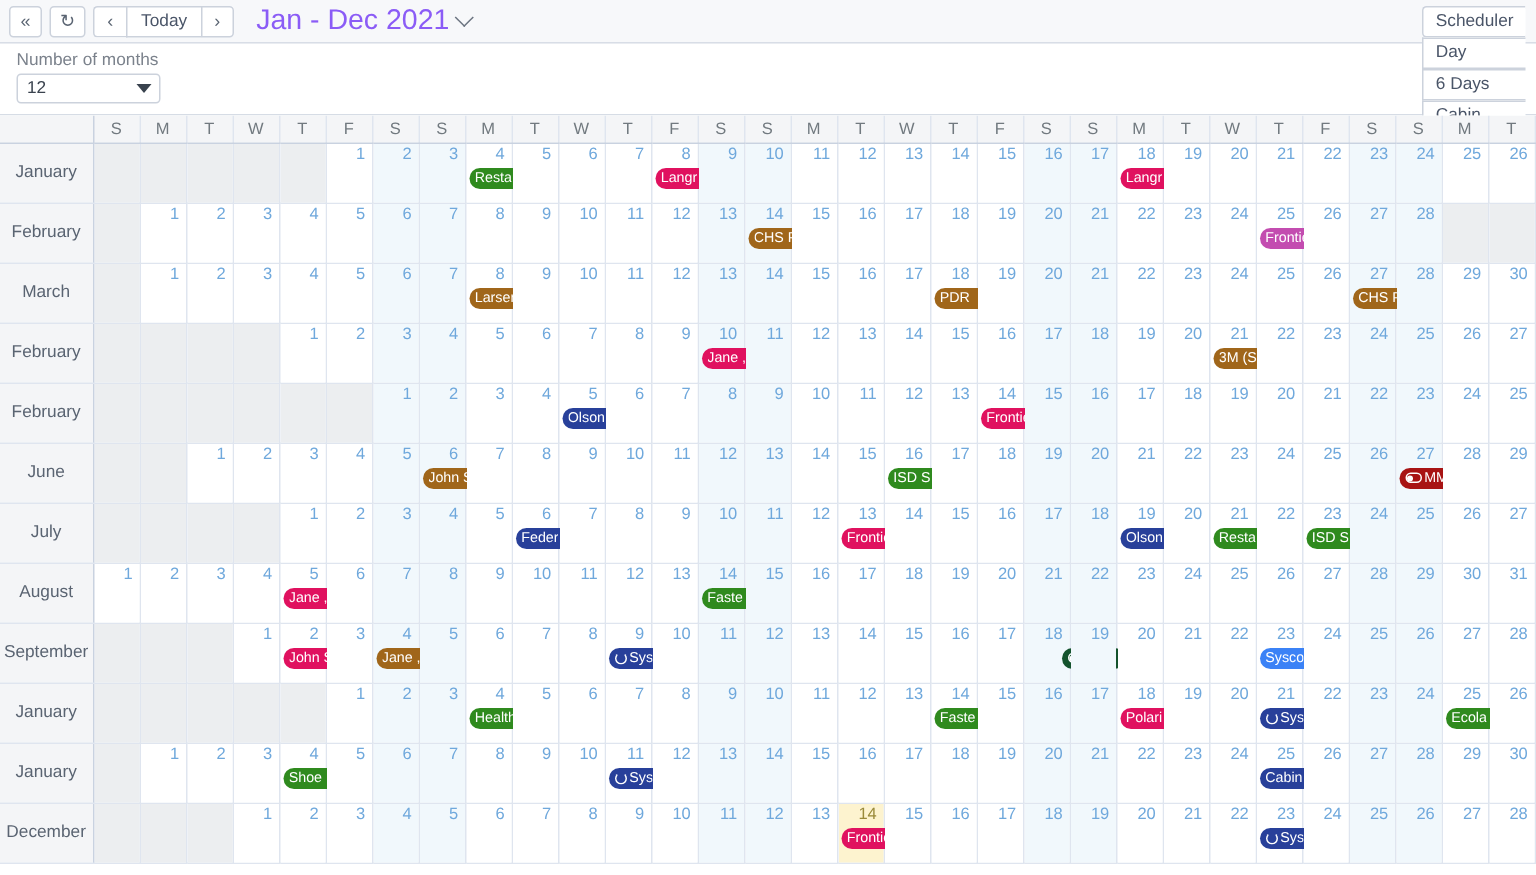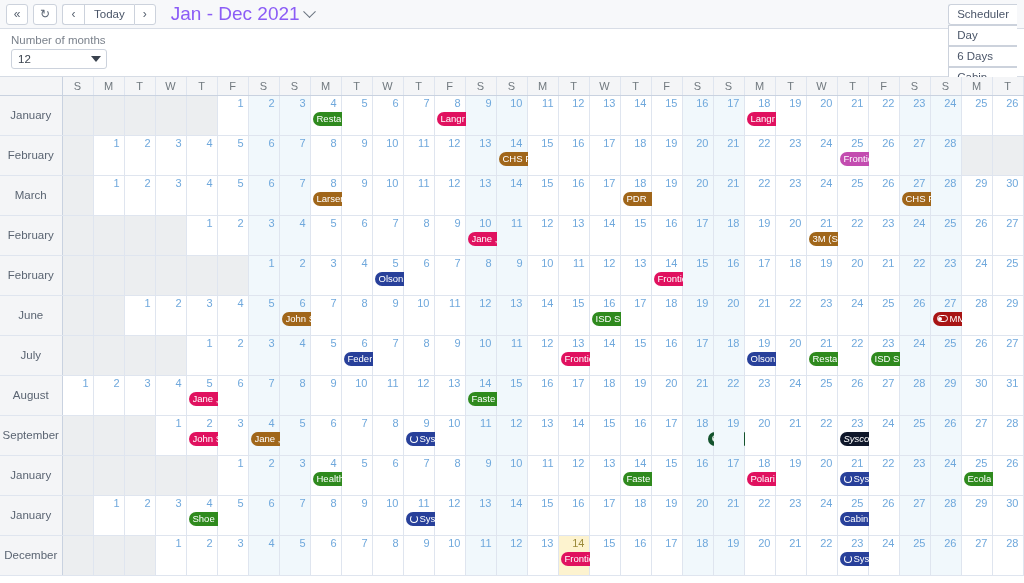--- a/index.html
+++ b/index.html
@@ -1165,21 +1165,21 @@
               <div class="dnum">20</div>
             </td>
             <td class="day" style="width: 31px;">
               <div class="dnum">21</div>
             </td>
             <td class="day" style="width: 31px;">
               <div class="dnum">22</div>
             </td>
             <td class="day" style="width: 31px;">
               <div class="dnum">23</div>
-              <div class="evt" style="background: #0f172a; width: 36px; font-style: italic;">
+              <div class="evt" style="background: #3b82f6; width: 36px;">
                 <span class="etext">Sysco</span>
               </div>
             </td>
             <td class="day" style="width: 31px;">
               <div class="dnum">24</div>
             </td>
             <td class="day weekend" style="width: 31px;">
               <div class="dnum">25</div>
             </td>
             <td class="day weekend" style="width: 31px;">

